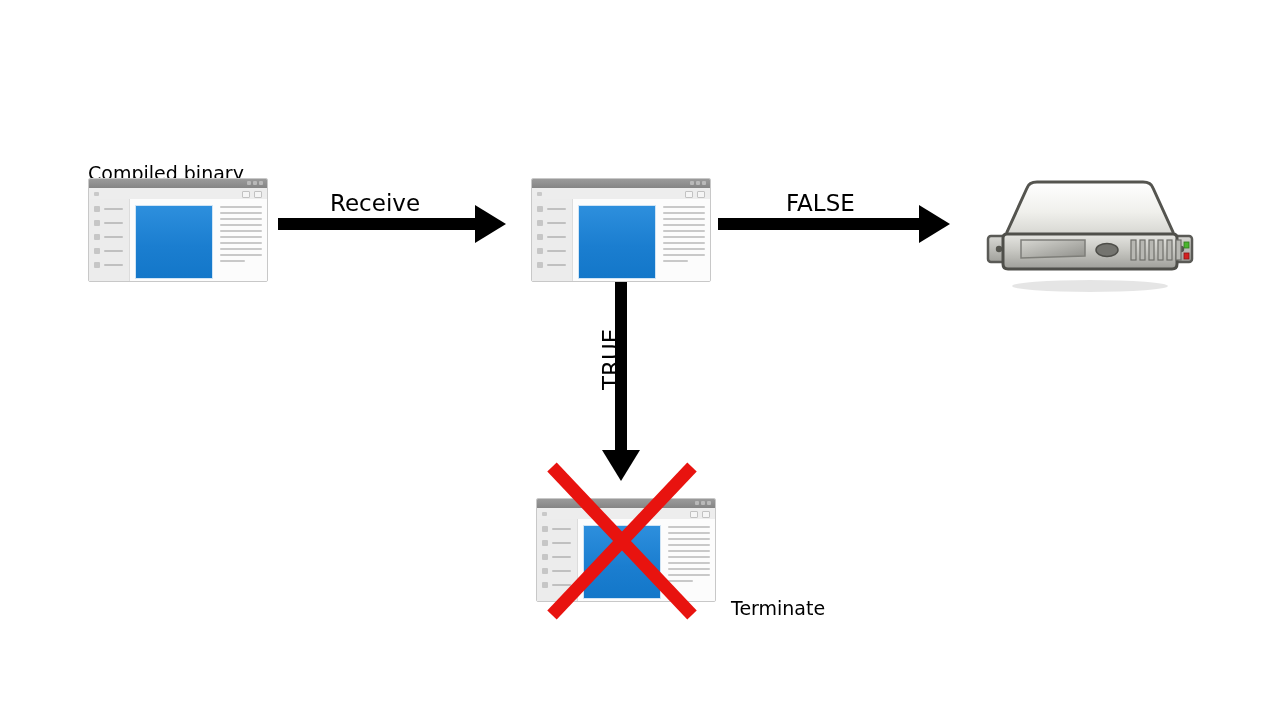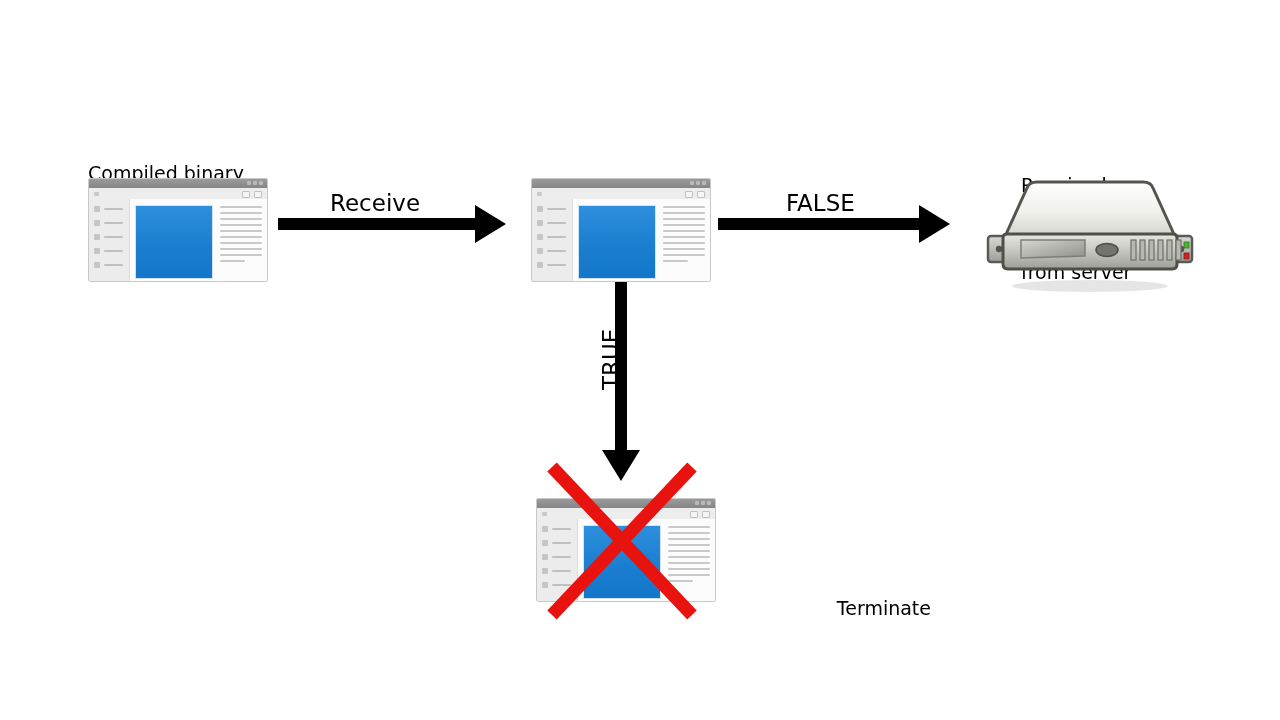--- a/index.html
+++ b/index.html
@@ -347,24 +347,20 @@
     <div class="shaft" style="width:201px;"></div>
     <div class="head" style="left:201px;"></div>
   </div>
 
   <div class="edge-label vertical" style="left:598px; top:390px;">TRUE</div>
   <div class="arrow-v" style="left:621px; top:282px; height:199px;">
     <div class="shaft" style="height:168px;"></div>
     <div class="head" style="top:168px;"></div>
   </div>
 
-  <div class="node-label" style="left:1021px; top:113px; width:220px; text-align:left;">
-    <div>Receive key</div>
-    <div>from server</div>
-  </div>
 
   <div class="server-icon" style="left:985px; top:176px; width:210px; height:116px;">
     <svg width="210" height="116" viewBox="0 0 210 116">
       <defs>
         <linearGradient id="topGrad" x1="0" y1="0" x2="0" y2="1">
           <stop offset="0%" stop-color="#ffffff"></stop>
           <stop offset="55%" stop-color="#f0f0ec"></stop>
           <stop offset="100%" stop-color="#d5d5d0"></stop>
         </linearGradient>
         <linearGradient id="frontGrad" x1="0" y1="0" x2="0" y2="1">
@@ -470,17 +466,17 @@
     </div>
   </div>
 
   <div class="red-x" style="left:543px; top:458px; width:158px; height:166px;">
     <svg width="158" height="166" viewBox="0 0 158 166">
       <line x1="9" y1="9" x2="149" y2="157" stroke="#e8130f" stroke-width="13" stroke-linecap="butt"></line>
       <line x1="149" y1="9" x2="9" y2="157" stroke="#e8130f" stroke-width="13" stroke-linecap="butt"></line>
     </svg>
   </div>
 
-  <div class="node-label" style="left:731px; top:536px; width:200px;text-align:right;">
+  <div class="node-label" style="left:731px; top:536px; width:200px;">
     <div>Terminate</div>
   </div>
 
 </div>
 
 </body></html>

